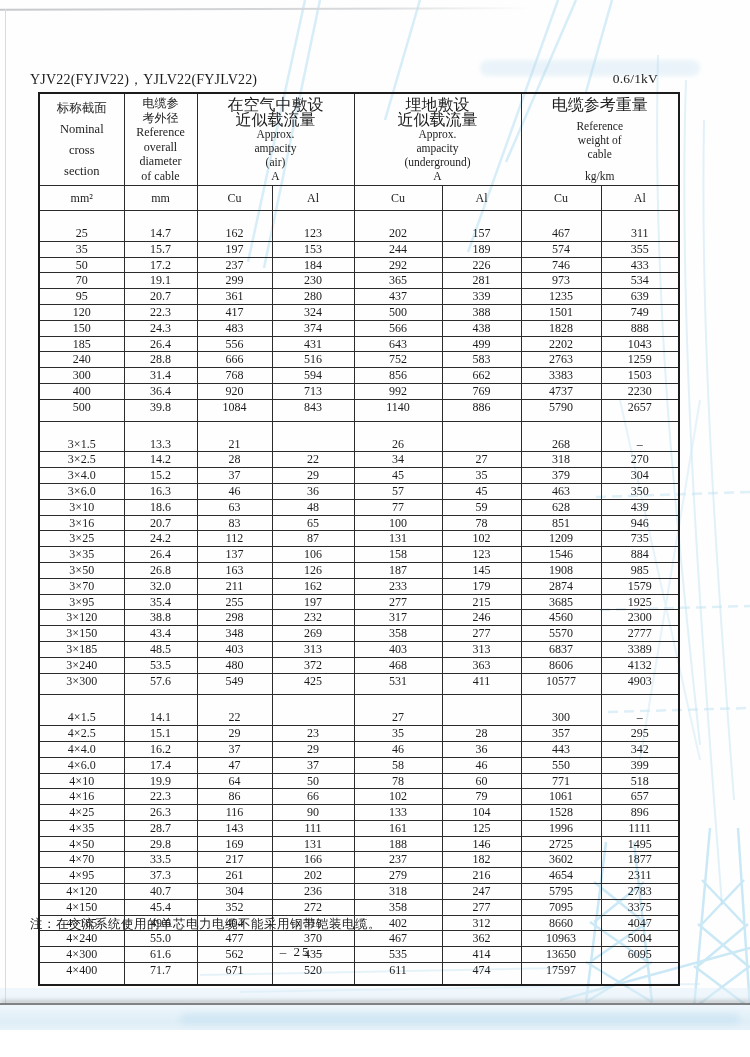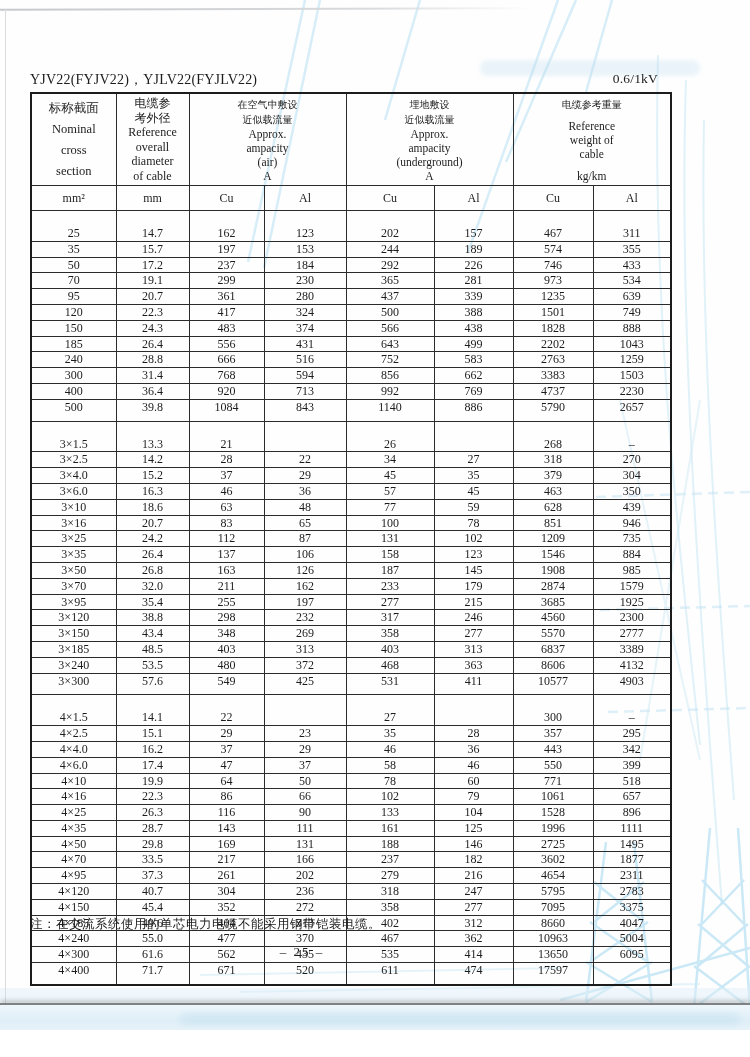--- a/index.html
+++ b/index.html
@@ -25,35 +25,35 @@
   .watermark{position:absolute;inset:0;pointer-events:none;}
 
   .page-header{
     position:absolute;top:71px;left:30px;width:628px;
     display:flex;justify-content:space-between;align-items:flex-start;
     font-size:14px;letter-spacing:.2px;
   }
   .page-header .voltage{font-size:13.5px;}
 
   table.spec{
-    position:absolute;top:92px;left:30px;width:640px;
+    position:absolute;top:92px;left:38px;width:640px;
     border-collapse:collapse;table-layout:fixed;
     font-size:12px;
   }
   table.spec th,table.spec td{
     border:1px solid #2b2b2b;text-align:center;vertical-align:middle;
     padding:0;font-weight:normal;
   }
   table.spec{border:2px solid #1c1c1c;}
   thead th{line-height:14px;}
   .ml{white-space:pre-line;}
   th.h-nominal{line-height:21px;font-size:12.5px;}
   th.h-diam{line-height:14.5px;font-size:12px;}
   .grp{display:flex;flex-direction:column;justify-content:space-between;height:86px;padding:2px 0;}
-  .grp .zh{line-height:15px;font-size:10px;white-space:pre-line;}
+  .grp .zh{line-height:15px;font-size:16px;white-space:pre-line;}
   .grp .en{line-height:14px;font-size:11.5px;white-space:pre-line;}
   .grp .unit{line-height:14px;font-size:11.5px;}
   tr.subhead th{height:24px;font-size:12px;}
   tr.toprow th{height:91px;}
   tbody td{line-height:14.8px;height:14.8px;border-top:none;border-bottom:none;}
   tbody{border-top:1.5px solid #1c1c1c;}
   tbody tr:first-child td{padding-top:15px;}
   tbody tr:last-child td{padding-bottom:6px;}
 
   .note{position:absolute;top:916px;left:30px;font-size:12.5px;letter-spacing:.5px;}

